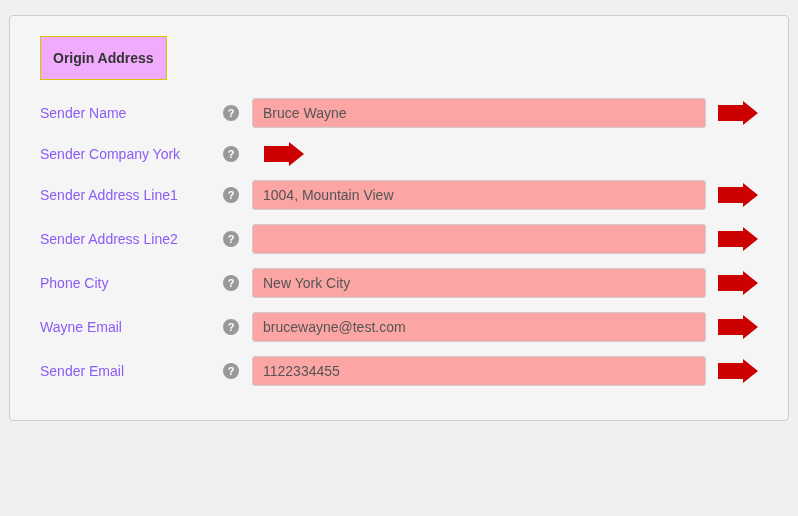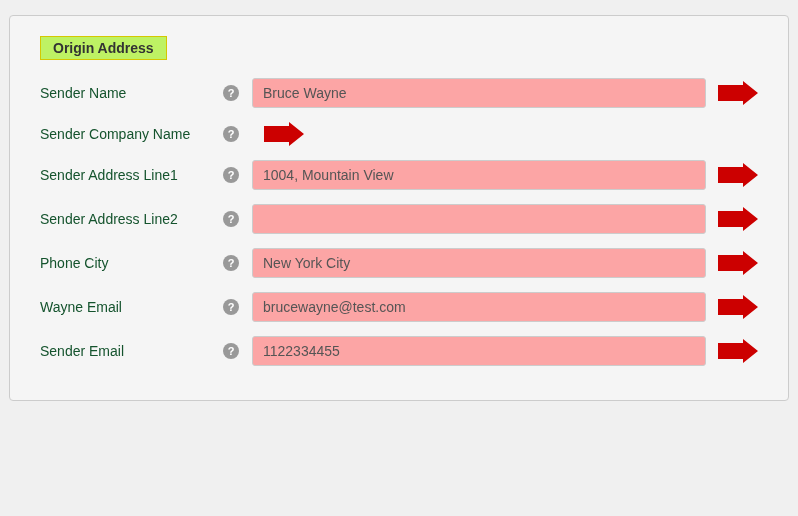--- a/index.html
+++ b/index.html
@@ -22,40 +22,40 @@
     .container {
       background: #f5f5f5;
       border: 1px solid #ccc;
       border-radius: 4px;
       padding: 20px 30px;
       width: 780px;
       margin: 15px auto;
     }
 
     .section-title {
-      background: #bef264;
+      background: #f0abfc;
       color: #333;
       font-weight: bold;
       font-size: 14px;
-      padding: 3px 12px;
+      padding: 13px 12px;
       display: inline-block;
       margin-bottom: 18px;
       border: 1px solid #d4c800;
     }
 
     .form-row {
       display: flex;
       align-items: center;
       margin-bottom: 14px;
     }
 
     .label-col {
       width: 180px;
       min-width: 180px;
-      color: #14532d;
+      color: #8b5cf6;
       font-size: 14px;
     }
 
     .help-icon {
       width: 22px;
       min-width: 22px;
       display: flex;
       align-items: center;
       justify-content: center;
       margin-right: 10px;
@@ -120,21 +120,21 @@
         <div class="input-col">
           <input type="text" placeholder="" value="Bruce Wayne" style="">
         </div>
         <div class="arrow-indicator">
           <svg class="arrow-svg" viewBox="0 0 40 24">
             <polygon points="0,4 25,4 25,0 40,12 25,24 25,20 0,20" fill="#cc0000"></polygon>
           </svg>
         </div>
       </div>
       <div class="form-row">
-        <div class="label-col">Sender Company Name</div>
+        <div class="label-col">Sender Company York</div>
         <div class="help-icon">
           <div class="help-circle">?</div>
         </div>
         <div class="arrow-indicator">
           <svg class="arrow-svg" viewBox="0 0 40 24">
             <polygon points="0,4 25,4 25,0 40,12 25,24 25,20 0,20" fill="#cc0000"></polygon>
           </svg>
         </div>
       </div>
       <div class="form-row">

